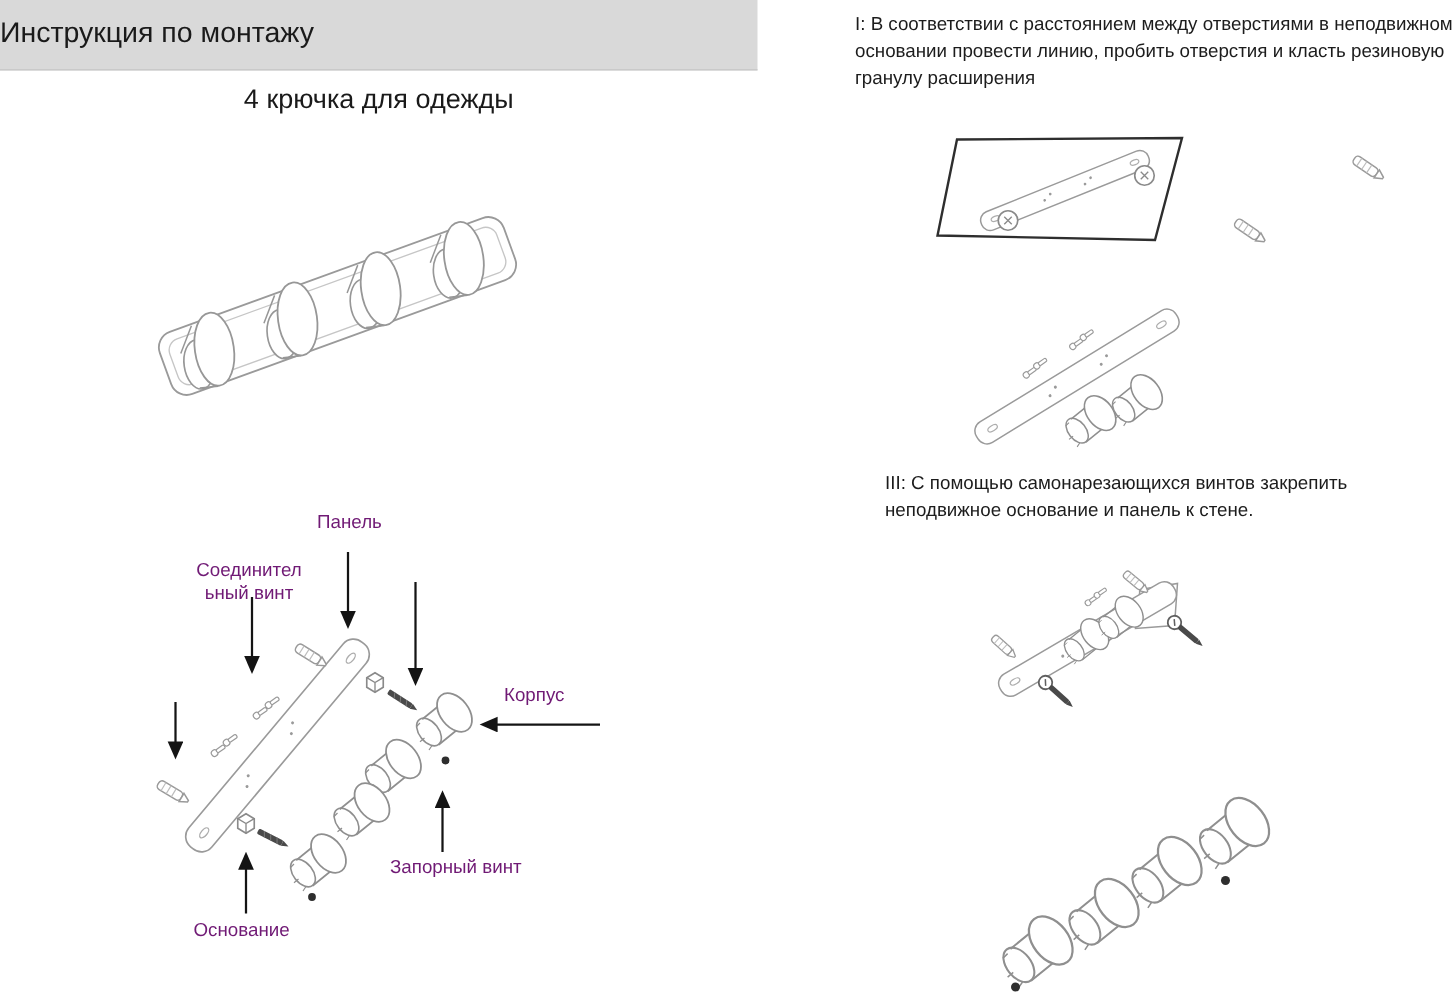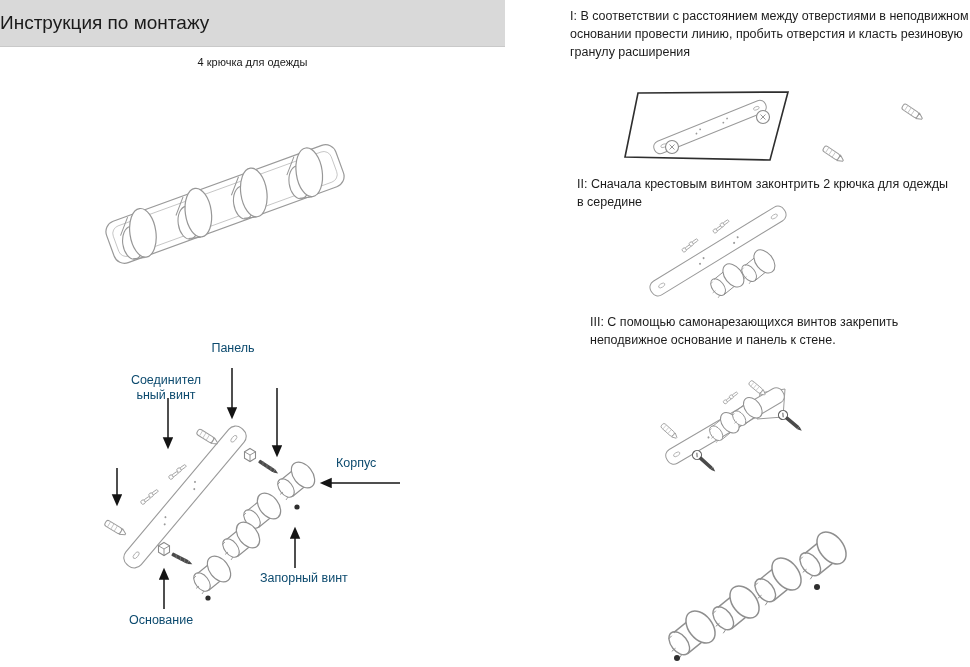--- a/index.html
+++ b/index.html
@@ -2,22 +2,22 @@
 <html><head>
 <meta charset="utf-8">
 <style>
   html,body{margin:0;padding:0;background:#fff;}
   .page{position:relative;width:970px;height:667px;background:#fff;overflow:hidden;
         font-family:"Liberation Sans",sans-serif;color:#1d1d1d;}
   .abs{position:absolute;}
   .header-bar{left:0;top:0;width:505px;height:46px;background:#d9d9d9;
               border-bottom:1px solid #c9c9c9;display:flex;align-items:center;}
   .title{font-size:19px;color:#1a1a1a;}
-  .subtitle{left:0;top:56px;width:505px;text-align:center;font-size:11px;color:#1a1a1a;}
-  .lbl{font-size:12.5px;line-height:15px;color:#0c4a6e;}
+  .subtitle{left:0;top:56px;width:505px;text-align:center;font-size:18px;color:#1a1a1a;}
+  .lbl{font-size:12.5px;line-height:15px;color:#701a75;}
   .lbl.center{text-align:center;}
   .step{font-size:12.5px;line-height:18px;color:#1c1c1c;}
   svg{overflow:visible;}
 </style>
 </head>
 <body>
 
 <div class="page">
 
   <svg class="abs" width="0" height="0" style="left:0;top:0" aria-hidden="true">
@@ -141,21 +141,20 @@
         <circle cx="-10" cy="-1.5" r="0.9" fill="#9a9a9a"></circle>
       <circle cx="14" cy="1" r="0.9" fill="#9a9a9a"></circle>
         <circle cx="19" cy="-1.5" r="0.9" fill="#9a9a9a"></circle>
     </g>
     <use href="#cscrew" transform="translate(57,67)"></use>
     <use href="#cscrew" transform="translate(148,37)"></use>
     <use href="#plug" transform="translate(218,74) rotate(34)"></use>
     <use href="#plug" transform="translate(297,32) rotate(34)"></use>
   </svg>
 
-  <div class="abs step" style="left:577px;top:175px;width:372px">II: Сначала крестовым винтом законтрить 2 крючка для одежды в середине</div>
 
   <svg class="abs" style="left:620px;top:195px" width="335" height="120" viewBox="0 0 335 120">
     <g transform="translate(98,56) rotate(-31.5)">
       <rect x="-78" y="-8" width="156" height="16" rx="7" fill="#fff" stroke="#9a9a9a" stroke-width="1"></rect>
       <ellipse cx="-66" cy="0" rx="3.5" ry="1.8" fill="none" stroke="#adadad" stroke-width="0.8"></ellipse>
       <ellipse cx="66" cy="0" rx="3.5" ry="1.8" fill="none" stroke="#adadad" stroke-width="0.8"></ellipse>
       <circle cx="-22" cy="1.5" r="1" fill="#9a9a9a"></circle>
         <circle cx="-16" cy="-1.5" r="1" fill="#9a9a9a"></circle>
       <circle cx="18" cy="1.5" r="1" fill="#9a9a9a"></circle>
         <circle cx="24" cy="-1.5" r="1" fill="#9a9a9a"></circle>

